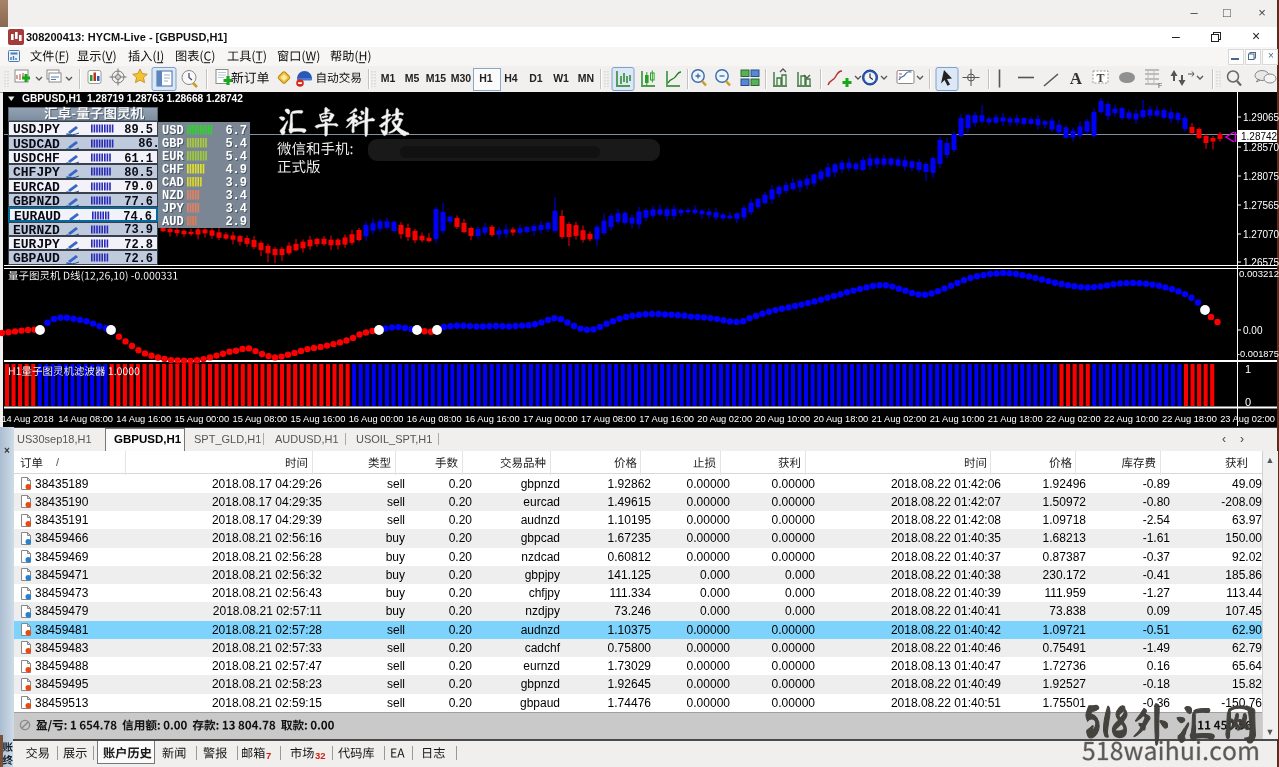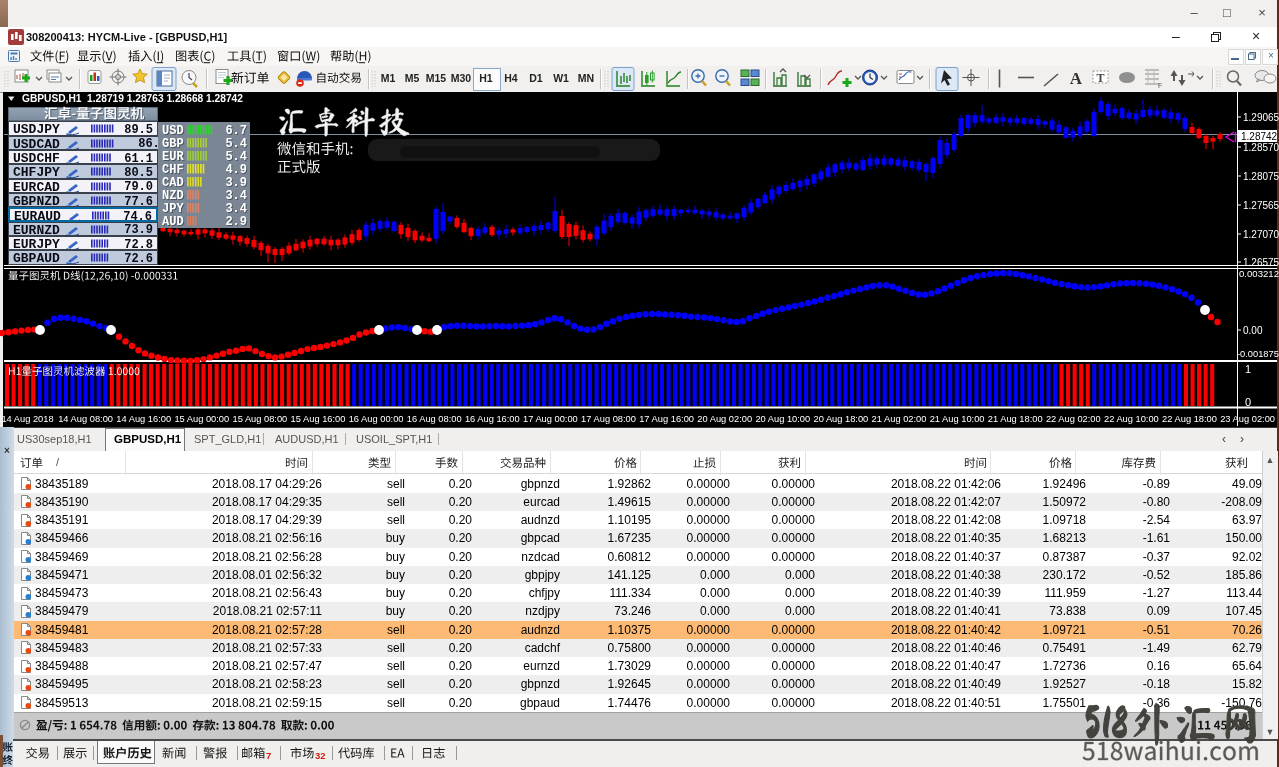--- a/index.html
+++ b/index.html
@@ -1397,30 +1397,30 @@
     <span style="position:absolute;display:block;left:1006px;top:2px;width:150px;text-align:right;font:12px &quot;Liberation Sans&quot;,sans-serif;color:#000;">-0.37</span>
     <span style="position:absolute;display:block;left:1098px;top:2px;width:150px;text-align:right;font:12px &quot;Liberation Sans&quot;,sans-serif;color:#000;">92.02</span>
   </div>
 <div style="position:absolute;left:14px;top:565.75px;width:1248px;height:18.25px;background:#eeeeee;">
     <svg style="position:absolute;left:6px;top:2.5px;width:12px;height:13px;" viewBox="0 0 12 13">
       <path d="M1.5 .5h6l3 3v9h-9z" fill="#fff" stroke="#888"></path>
       <path d="M7.5 .5v3h3z" fill="#ddd" stroke="#888"></path>
       <circle cx="8.3" cy="9.7" r="2.8" fill="#2880d0"></circle>
     </svg>
     <span style="position:absolute;left:21px;top:2px;font:12px &quot;Liberation Sans&quot;,sans-serif;color:#000;">38459471</span>
-    <span style="position:absolute;display:block;left:158px;top:2px;width:150px;text-align:right;font:12px &quot;Liberation Sans&quot;,sans-serif;color:#000;">2018.08.01 02:56:32</span>
+    <span style="position:absolute;display:block;left:158px;top:2px;width:150px;text-align:right;font:12px &quot;Liberation Sans&quot;,sans-serif;color:#000;">2018.08.21 02:56:32</span>
     <span style="position:absolute;display:block;left:241px;top:2px;width:150px;text-align:right;font:12px &quot;Liberation Sans&quot;,sans-serif;color:#000;">buy</span>
     <span style="position:absolute;display:block;left:308px;top:2px;width:150px;text-align:right;font:12px &quot;Liberation Sans&quot;,sans-serif;color:#000;">0.20</span>
     <span style="position:absolute;display:block;left:396px;top:2px;width:150px;text-align:right;font:12px &quot;Liberation Sans&quot;,sans-serif;color:#000;">gbpjpy</span>
     <span style="position:absolute;display:block;left:487px;top:2px;width:150px;text-align:right;font:12px &quot;Liberation Sans&quot;,sans-serif;color:#000;">141.125</span>
     <span style="position:absolute;display:block;left:566px;top:2px;width:150px;text-align:right;font:12px &quot;Liberation Sans&quot;,sans-serif;color:#000;">0.000</span>
     <span style="position:absolute;display:block;left:651px;top:2px;width:150px;text-align:right;font:12px &quot;Liberation Sans&quot;,sans-serif;color:#000;">0.000</span>
     <span style="position:absolute;display:block;left:837px;top:2px;width:150px;text-align:right;font:12px &quot;Liberation Sans&quot;,sans-serif;color:#000;">2018.08.22 01:40:38</span>
     <span style="position:absolute;display:block;left:922px;top:2px;width:150px;text-align:right;font:12px &quot;Liberation Sans&quot;,sans-serif;color:#000;">230.172</span>
-    <span style="position:absolute;display:block;left:1006px;top:2px;width:150px;text-align:right;font:12px &quot;Liberation Sans&quot;,sans-serif;color:#000;">-0.52</span>
+    <span style="position:absolute;display:block;left:1006px;top:2px;width:150px;text-align:right;font:12px &quot;Liberation Sans&quot;,sans-serif;color:#000;">-0.41</span>
     <span style="position:absolute;display:block;left:1098px;top:2px;width:150px;text-align:right;font:12px &quot;Liberation Sans&quot;,sans-serif;color:#000;">185.86</span>
   </div>
 <div style="position:absolute;left:14px;top:584.0px;width:1248px;height:18.25px;background:#ffffff;">
     <svg style="position:absolute;left:6px;top:2.5px;width:12px;height:13px;" viewBox="0 0 12 13">
       <path d="M1.5 .5h6l3 3v9h-9z" fill="#fff" stroke="#888"></path>
       <path d="M7.5 .5v3h3z" fill="#ddd" stroke="#888"></path>
       <circle cx="8.3" cy="9.7" r="2.8" fill="#2880d0"></circle>
     </svg>
     <span style="position:absolute;left:21px;top:2px;font:12px &quot;Liberation Sans&quot;,sans-serif;color:#000;">38459473</span>
     <span style="position:absolute;display:block;left:158px;top:2px;width:150px;text-align:right;font:12px &quot;Liberation Sans&quot;,sans-serif;color:#000;">2018.08.21 02:56:43</span>
@@ -1447,38 +1447,38 @@
     <span style="position:absolute;display:block;left:308px;top:2px;width:150px;text-align:right;font:12px &quot;Liberation Sans&quot;,sans-serif;color:#000;">0.20</span>
     <span style="position:absolute;display:block;left:396px;top:2px;width:150px;text-align:right;font:12px &quot;Liberation Sans&quot;,sans-serif;color:#000;">nzdjpy</span>
     <span style="position:absolute;display:block;left:487px;top:2px;width:150px;text-align:right;font:12px &quot;Liberation Sans&quot;,sans-serif;color:#000;">73.246</span>
     <span style="position:absolute;display:block;left:566px;top:2px;width:150px;text-align:right;font:12px &quot;Liberation Sans&quot;,sans-serif;color:#000;">0.000</span>
     <span style="position:absolute;display:block;left:651px;top:2px;width:150px;text-align:right;font:12px &quot;Liberation Sans&quot;,sans-serif;color:#000;">0.000</span>
     <span style="position:absolute;display:block;left:837px;top:2px;width:150px;text-align:right;font:12px &quot;Liberation Sans&quot;,sans-serif;color:#000;">2018.08.22 01:40:41</span>
     <span style="position:absolute;display:block;left:922px;top:2px;width:150px;text-align:right;font:12px &quot;Liberation Sans&quot;,sans-serif;color:#000;">73.838</span>
     <span style="position:absolute;display:block;left:1006px;top:2px;width:150px;text-align:right;font:12px &quot;Liberation Sans&quot;,sans-serif;color:#000;">0.09</span>
     <span style="position:absolute;display:block;left:1098px;top:2px;width:150px;text-align:right;font:12px &quot;Liberation Sans&quot;,sans-serif;color:#000;">107.45</span>
   </div>
-<div style="position:absolute;left:14px;top:620.5px;width:1260px;height:18.25px;background:#fdba74;">
+<div style="position:absolute;left:14px;top:620.5px;width:1260px;height:18.25px;background:#7dd3fc;">
     <svg style="position:absolute;left:6px;top:2.5px;width:12px;height:13px;" viewBox="0 0 12 13">
       <path d="M1.5 .5h6l3 3v9h-9z" fill="#fff" stroke="#888"></path>
       <path d="M7.5 .5v3h3z" fill="#ddd" stroke="#888"></path>
       <circle cx="8.3" cy="9.7" r="2.8" fill="#e84a10"></circle>
     </svg>
     <span style="position:absolute;left:21px;top:2px;font:12px &quot;Liberation Sans&quot;,sans-serif;color:#000;">38459481</span>
     <span style="position:absolute;display:block;left:158px;top:2px;width:150px;text-align:right;font:12px &quot;Liberation Sans&quot;,sans-serif;color:#000;">2018.08.21 02:57:28</span>
     <span style="position:absolute;display:block;left:241px;top:2px;width:150px;text-align:right;font:12px &quot;Liberation Sans&quot;,sans-serif;color:#000;">sell</span>
     <span style="position:absolute;display:block;left:308px;top:2px;width:150px;text-align:right;font:12px &quot;Liberation Sans&quot;,sans-serif;color:#000;">0.20</span>
     <span style="position:absolute;display:block;left:396px;top:2px;width:150px;text-align:right;font:12px &quot;Liberation Sans&quot;,sans-serif;color:#000;">audnzd</span>
     <span style="position:absolute;display:block;left:487px;top:2px;width:150px;text-align:right;font:12px &quot;Liberation Sans&quot;,sans-serif;color:#000;">1.10375</span>
     <span style="position:absolute;display:block;left:566px;top:2px;width:150px;text-align:right;font:12px &quot;Liberation Sans&quot;,sans-serif;color:#000;">0.00000</span>
     <span style="position:absolute;display:block;left:651px;top:2px;width:150px;text-align:right;font:12px &quot;Liberation Sans&quot;,sans-serif;color:#000;">0.00000</span>
     <span style="position:absolute;display:block;left:837px;top:2px;width:150px;text-align:right;font:12px &quot;Liberation Sans&quot;,sans-serif;color:#000;">2018.08.22 01:40:42</span>
     <span style="position:absolute;display:block;left:922px;top:2px;width:150px;text-align:right;font:12px &quot;Liberation Sans&quot;,sans-serif;color:#000;">1.09721</span>
     <span style="position:absolute;display:block;left:1006px;top:2px;width:150px;text-align:right;font:12px &quot;Liberation Sans&quot;,sans-serif;color:#000;">-0.51</span>
-    <span style="position:absolute;display:block;left:1098px;top:2px;width:150px;text-align:right;font:12px &quot;Liberation Sans&quot;,sans-serif;color:#000;">70.26</span>
+    <span style="position:absolute;display:block;left:1098px;top:2px;width:150px;text-align:right;font:12px &quot;Liberation Sans&quot;,sans-serif;color:#000;">62.90</span>
   </div>
 <div style="position:absolute;left:14px;top:638.75px;width:1248px;height:18.25px;background:#eeeeee;">
     <svg style="position:absolute;left:6px;top:2.5px;width:12px;height:13px;" viewBox="0 0 12 13">
       <path d="M1.5 .5h6l3 3v9h-9z" fill="#fff" stroke="#888"></path>
       <path d="M7.5 .5v3h3z" fill="#ddd" stroke="#888"></path>
       <circle cx="8.3" cy="9.7" r="2.8" fill="#e84a10"></circle>
     </svg>
     <span style="position:absolute;left:21px;top:2px;font:12px &quot;Liberation Sans&quot;,sans-serif;color:#000;">38459483</span>
     <span style="position:absolute;display:block;left:158px;top:2px;width:150px;text-align:right;font:12px &quot;Liberation Sans&quot;,sans-serif;color:#000;">2018.08.21 02:57:33</span>
     <span style="position:absolute;display:block;left:241px;top:2px;width:150px;text-align:right;font:12px &quot;Liberation Sans&quot;,sans-serif;color:#000;">sell</span>
@@ -1499,21 +1499,21 @@
       <circle cx="8.3" cy="9.7" r="2.8" fill="#e84a10"></circle>
     </svg>
     <span style="position:absolute;left:21px;top:2px;font:12px &quot;Liberation Sans&quot;,sans-serif;color:#000;">38459488</span>
     <span style="position:absolute;display:block;left:158px;top:2px;width:150px;text-align:right;font:12px &quot;Liberation Sans&quot;,sans-serif;color:#000;">2018.08.21 02:57:47</span>
     <span style="position:absolute;display:block;left:241px;top:2px;width:150px;text-align:right;font:12px &quot;Liberation Sans&quot;,sans-serif;color:#000;">sell</span>
     <span style="position:absolute;display:block;left:308px;top:2px;width:150px;text-align:right;font:12px &quot;Liberation Sans&quot;,sans-serif;color:#000;">0.20</span>
     <span style="position:absolute;display:block;left:396px;top:2px;width:150px;text-align:right;font:12px &quot;Liberation Sans&quot;,sans-serif;color:#000;">eurnzd</span>
     <span style="position:absolute;display:block;left:487px;top:2px;width:150px;text-align:right;font:12px &quot;Liberation Sans&quot;,sans-serif;color:#000;">1.73029</span>
     <span style="position:absolute;display:block;left:566px;top:2px;width:150px;text-align:right;font:12px &quot;Liberation Sans&quot;,sans-serif;color:#000;">0.00000</span>
     <span style="position:absolute;display:block;left:651px;top:2px;width:150px;text-align:right;font:12px &quot;Liberation Sans&quot;,sans-serif;color:#000;">0.00000</span>
-    <span style="position:absolute;display:block;left:837px;top:2px;width:150px;text-align:right;font:12px &quot;Liberation Sans&quot;,sans-serif;color:#000;">2018.08.22 01:40:47</span>
+    <span style="position:absolute;display:block;left:837px;top:2px;width:150px;text-align:right;font:12px &quot;Liberation Sans&quot;,sans-serif;color:#000;">2018.08.13 01:40:47</span>
     <span style="position:absolute;display:block;left:922px;top:2px;width:150px;text-align:right;font:12px &quot;Liberation Sans&quot;,sans-serif;color:#000;">1.72736</span>
     <span style="position:absolute;display:block;left:1006px;top:2px;width:150px;text-align:right;font:12px &quot;Liberation Sans&quot;,sans-serif;color:#000;">0.16</span>
     <span style="position:absolute;display:block;left:1098px;top:2px;width:150px;text-align:right;font:12px &quot;Liberation Sans&quot;,sans-serif;color:#000;">65.64</span>
   </div>
 <div style="position:absolute;left:14px;top:675.25px;width:1248px;height:18.25px;background:#eeeeee;">
     <svg style="position:absolute;left:6px;top:2.5px;width:12px;height:13px;" viewBox="0 0 12 13">
       <path d="M1.5 .5h6l3 3v9h-9z" fill="#fff" stroke="#888"></path>
       <path d="M7.5 .5v3h3z" fill="#ddd" stroke="#888"></path>
       <circle cx="8.3" cy="9.7" r="2.8" fill="#e84a10"></circle>
     </svg>

